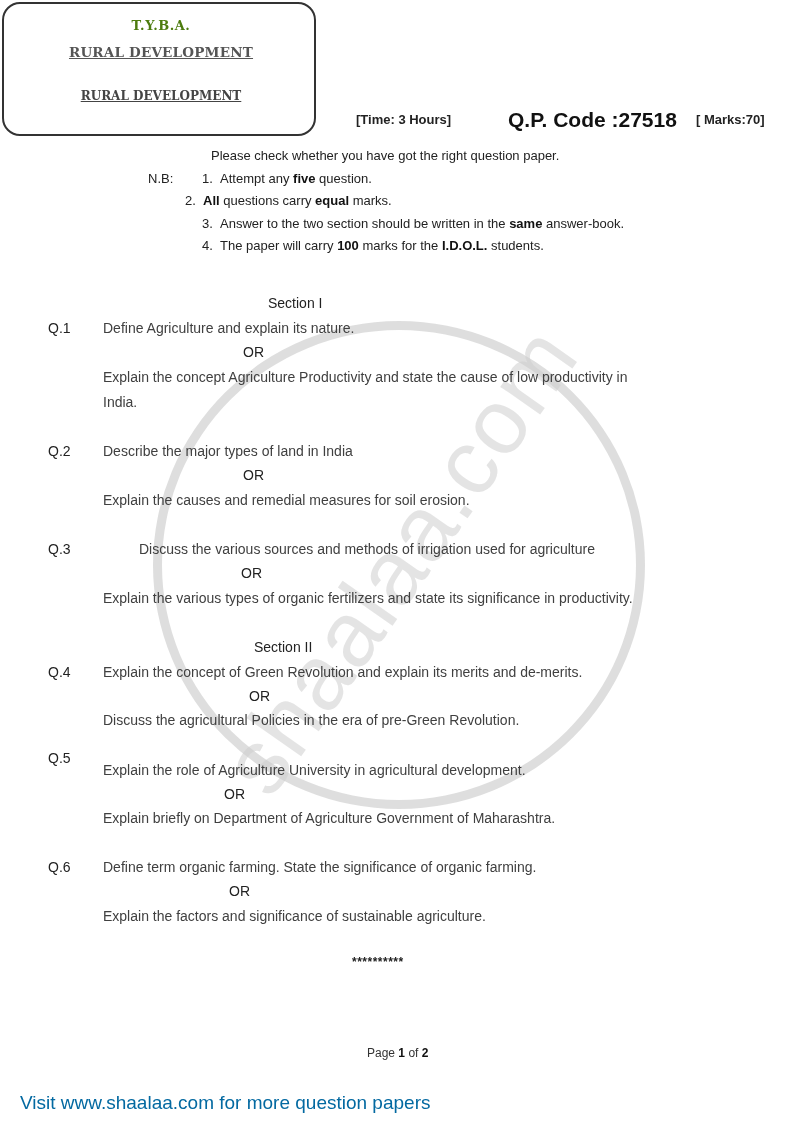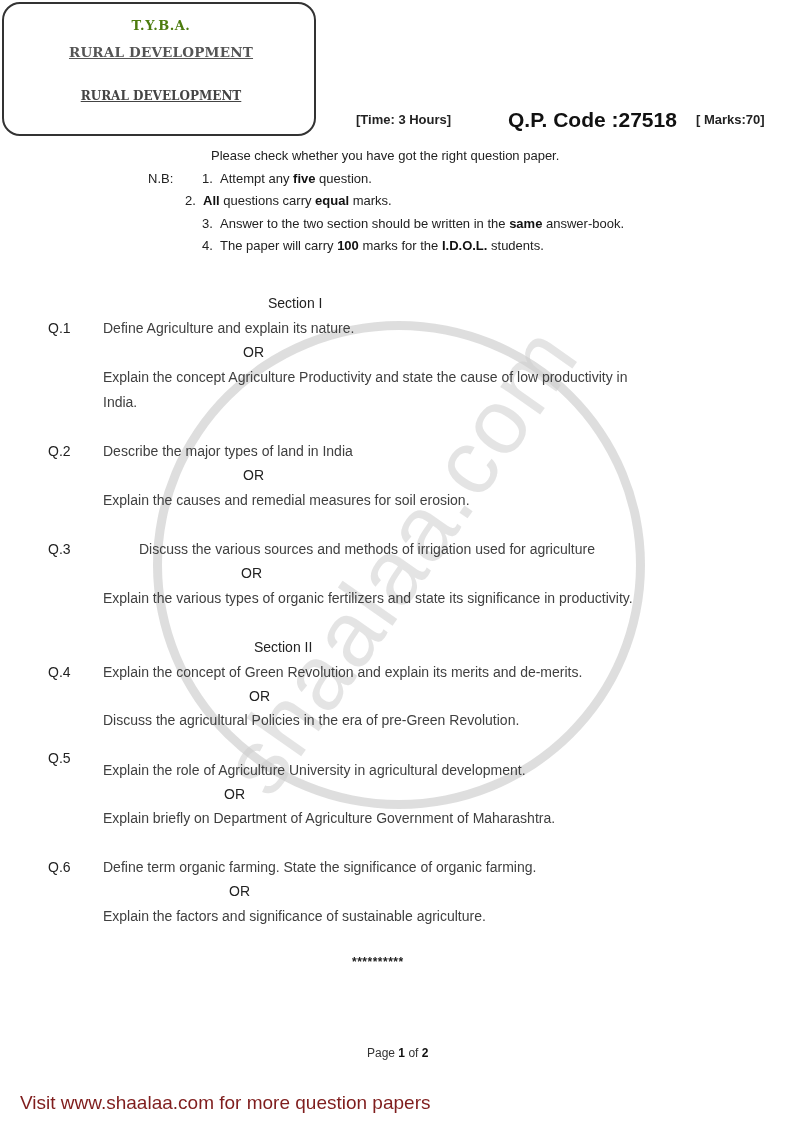--- a/index.html
+++ b/index.html
@@ -27,21 +27,21 @@
     .instr b { color: #111; }
 
     .section-title { font-size: 14px; color: #222; }
     .qnum { font-size: 14px; color: #222; }
     .qtext { font-size: 14px; color: #404040; }
     .or { font-size: 14px; color: #222; }
 
     .stars { left: 352px; top: 955px; font-size: 12px; font-weight: bold; letter-spacing: 0.5px; color: #222; }
     .page-num { left: 367px; top: 1046px; font-size: 12px; color: #333; }
     .page-num b { color: #111; }
-    .footer { left: 20px; top: 1092px; font-size: 19px; color: #7f1d1d; }
+    .footer { left: 20px; top: 1092px; font-size: 19px; color: #0369a1; }
 
     
     .wm-circle { position: absolute; left: 153px; top: 321px; width: 492px; height: 488px;
                  border: 9px solid rgba(200,200,200,0.6); border-radius: 50%; box-sizing: border-box; pointer-events: none; }
     .wm-text { position: absolute; left: 400px; top: 560px; transform: translate(-50%, -50%) rotate(-55deg);
                font-size: 92px; color: rgba(205,205,205,0.55); font-family: "Liberation Sans", sans-serif;
                white-space: nowrap; pointer-events: none; letter-spacing: 2px; }
   </style>
 </head>
 <body>

